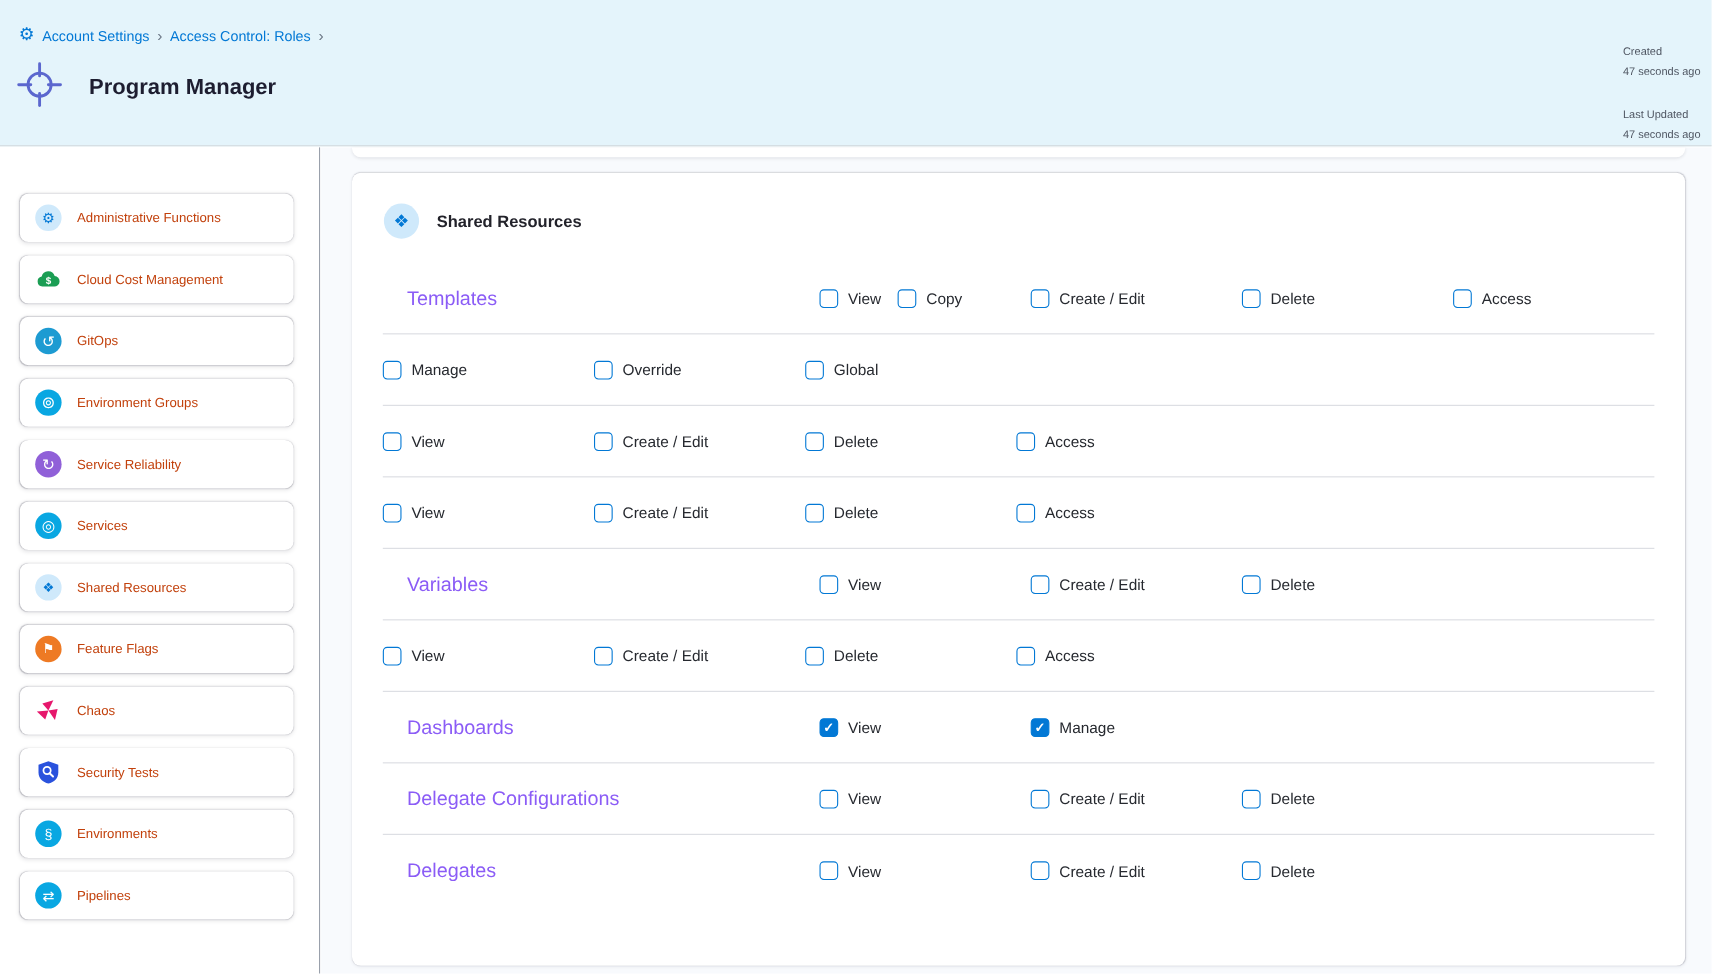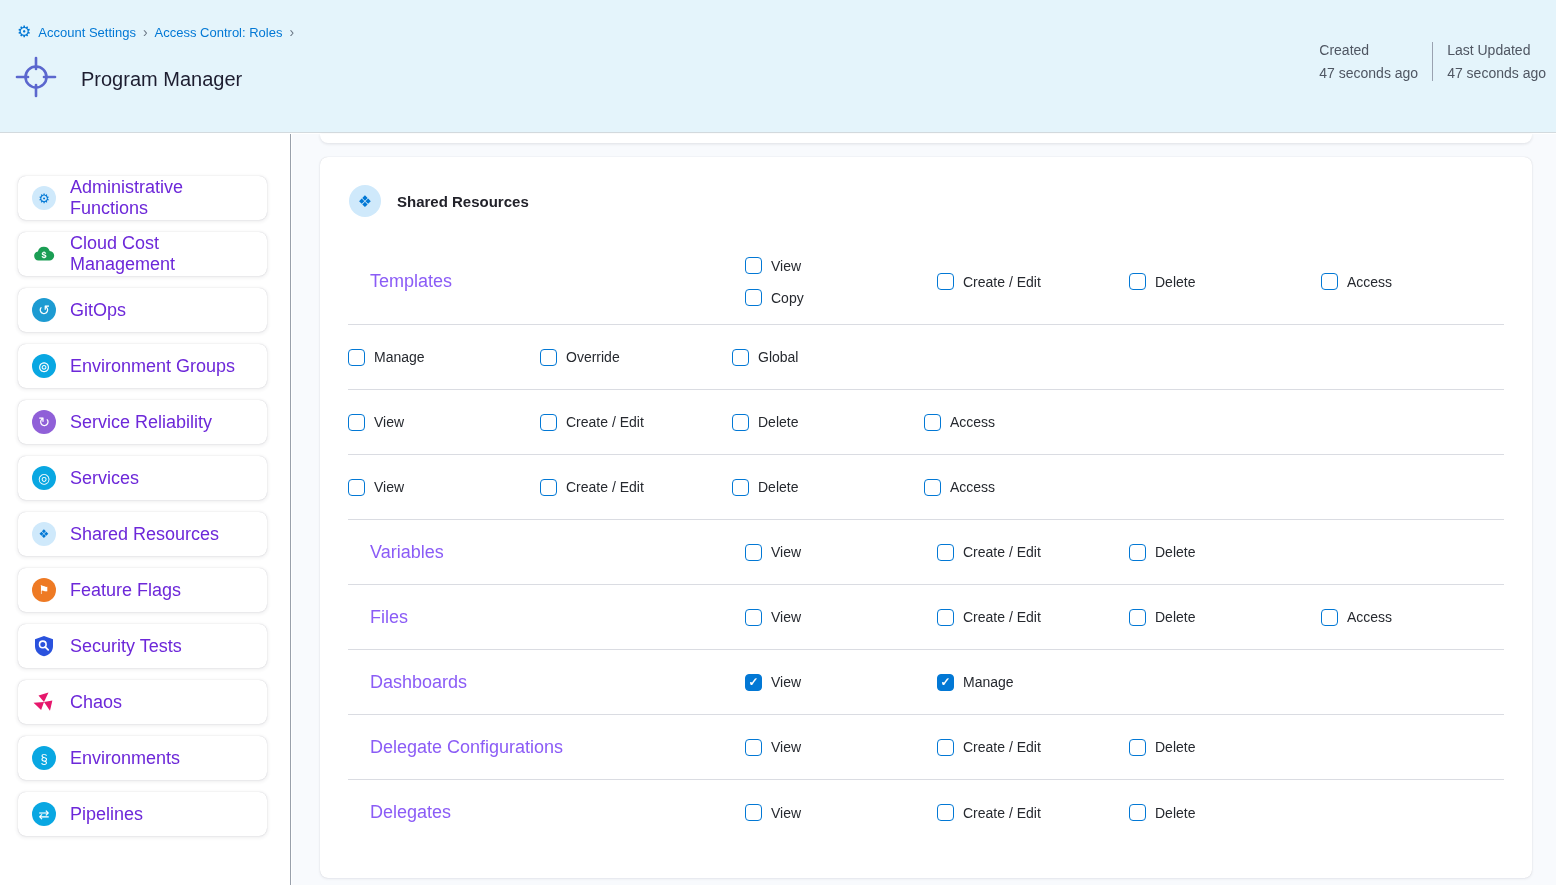--- a/index.html
+++ b/index.html
@@ -8,34 +8,34 @@
 
   
   .page-header { position:absolute; top:0; left:0; width:1556px; height:133px;
     background:var(--header-bg,#e4f4fb); border-bottom:1px solid #d3dade; }
   .breadcrumb { position:absolute; top:24px; left:17px; display:flex; align-items:center;
     gap:7px; font-size:13px; font-weight:500; }
   .breadcrumb a { color:var(--accent,#0278d5); text-decoration:none; cursor:pointer; }
   .crumb-gear { color:var(--accent,#0278d5); font-size:16px; line-height:1; }
   .crumb-chev { color:#6b7785; font-size:14px; }
   .title-row { position:absolute; top:54px; left:13px; display:flex; align-items:center; }
-  .page-title { margin-left:22px; font-size:20px; font-weight:400; color:#1d1d30; }
+  .page-title { margin-left:22px; font-size:20px; font-weight:700; color:#1d1d30; }
   .hdr-meta { position:absolute; top:42px; right:10px; display:flex; align-items:stretch;
-    gap:14px; font-size:14px; color:#4f5662; }
+    gap:14px; font-size:10px; color:#4f5662;flex-direction:column; }
   .hdr-meta .blk div:first-child { margin-bottom:7px; }
   .meta-divider { width:1px; background:#9aa2b0; }
 
   
   .sidebar { position:absolute; top:134px; left:0; width:291px; height:751px;
     background:#fff; border-right:1px solid #99a0ab; }
   .side-list { padding:42px 23px 0 18px; display:flex; flex-direction:column; gap:12px; }
   .side-item { height:44px; background:#fff; border-radius:8px; cursor:pointer;
     box-shadow:0 0 1px rgba(40,41,61,.25), 0 1px 4px rgba(40,41,61,.12);
     display:flex; align-items:center; padding:0 14px; gap:14px; }
-  .side-label { font-size:18px; color:#6d28d9; }
+  .side-label { font-size:12px; color:#c2410c; }
   .cicon { width:24px; height:24px; border-radius:50%; flex:0 0 24px;
     display:flex; align-items:center; justify-content:center; font-size:13px; line-height:1; }
   .cicon.bare { background:transparent !important; }
   .cicon svg { display:block; }
 
   
   .main { position:absolute; top:134px; left:292px; width:1264px; height:751px;
     background:var(--main-bg,#f8fafd); }
   .partial-card { position:absolute; top:0; left:28px; width:1212px; height:9px;
     background:#fff; border-radius:0 0 8px 8px; box-shadow:0 1px 3px rgba(40,41,61,.12); }
@@ -46,21 +46,21 @@
   .section-icon { width:32px; height:32px; border-radius:50%; background:#cfe9fb;
     color:var(--accent,#0278d5); font-size:16px;
     display:flex; align-items:center; justify-content:center; }
   .section-title { font-size:15px; font-weight:600; color:#22222a; }
 
   .perm-rows { margin-top:22px; }
   .perm-row { margin:0 28px; border-bottom:1px solid #dadce2; display:flex;
     align-items:center; min-height:65px; padding:18px 0; }
   .perm-row:last-child { border-bottom:none;align-items:center; }
   .row-label { flex:0 0 397px; padding-left:22px; font-size:18px; color:#8b5cf6; }
-  .cell { flex:0 0 192px; display:flex; flex-direction:column; gap:15px; }
+  .cell { flex:0 0 192px; display:flex; flex-direction:row; gap:15px; }
   .cell:last-child { flex:1; }
   .cb { display:flex; align-items:center; gap:9px; cursor:pointer; }
   .box { width:17px; height:17px; border:1.5px solid var(--accent,#0278d5); border-radius:4px;
     background:#fff; flex:0 0 17px; display:flex; align-items:center; justify-content:center; }
   .box.checked { background:var(--checked,#0278d5); border-color:var(--checked,#0278d5);
     color:#fff; font-size:12px; font-weight:bold; }
   .cb-label { font-size:14px; color:#26292f; }
 </style>
 </head>
 <body>
@@ -133,40 +133,40 @@
         <span class="cicon" style="background: rgb(207, 233, 251); color: rgb(2, 120, 213); font-size: 12px;">❖</span>
         <span class="side-label">Shared Resources</span>
       </div>
       <div class="side-item">
         <span class="cicon" style="background: rgb(238, 122, 36); color: rgb(255, 255, 255); font-size: 12px;">⚑</span>
         <span class="side-label">Feature Flags</span>
       </div>
       <div class="side-item">
         <span class="cicon bare">
           <svg width="22" height="22" viewBox="0 0 22 22">
-            <path d="M11 1 L20 4.2 V11 C20 16.8 16.2 20 11 21.3 C5.8 20 2 16.8 2 11 V4.2 Z" fill="#2a52dd"></path>
-            <circle cx="9.8" cy="9.4" r="3.3" fill="none" stroke="#fff" stroke-width="1.6"></circle>
-            <line x1="12.1" y1="11.9" x2="15.2" y2="14.9" stroke="#fff" stroke-width="1.8" stroke-linecap="round"></line>
-          </svg>
-        </span>
-        <span class="side-label">Security Tests</span>
-      </div>
-      <div class="side-item">
-        <span class="cicon bare">
-          <svg width="22" height="22" viewBox="0 0 22 22">
             <g fill="#e6176c">
               <path d="M11 11 L15.5 1.5 L5.5 4.5 Z"></path>
               <path d="M11 11 L15.5 1.5 L5.5 4.5 Z" transform="rotate(120 11 11)"></path>
               <path d="M11 11 L15.5 1.5 L5.5 4.5 Z" transform="rotate(240 11 11)"></path>
             </g>
           </svg>
         </span>
         <span class="side-label">Chaos</span>
       </div>
       <div class="side-item">
+        <span class="cicon bare">
+          <svg width="22" height="22" viewBox="0 0 22 22">
+            <path d="M11 1 L20 4.2 V11 C20 16.8 16.2 20 11 21.3 C5.8 20 2 16.8 2 11 V4.2 Z" fill="#2a52dd"></path>
+            <circle cx="9.8" cy="9.4" r="3.3" fill="none" stroke="#fff" stroke-width="1.6"></circle>
+            <line x1="12.1" y1="11.9" x2="15.2" y2="14.9" stroke="#fff" stroke-width="1.8" stroke-linecap="round"></line>
+          </svg>
+        </span>
+        <span class="side-label">Security Tests</span>
+      </div>
+      <div class="side-item">
         <span class="cicon" style="background: rgb(9, 167, 226); color: rgb(255, 255, 255); font-size: 13px;">§</span>
         <span class="side-label">Environments</span>
       </div>
       <div class="side-item">
         <span class="cicon" style="background: rgb(9, 167, 226); color: rgb(255, 255, 255); font-size: 13px;">⇄</span>
         <span class="side-label">Pipelines</span>
       </div>
     </div>
 </aside>
 
@@ -298,21 +298,20 @@
           </div>
           <div class="cell">
             <label class="cb">
               <span class="box"></span>
               <span class="cb-label">Delete</span>
             </label>
           </div>
           <div class="cell"></div>
         </div>
         <div class="perm-row">
-          <div class="row-label">Files</div>
           <div class="cell">
             <label class="cb">
               <span class="box"></span>
               <span class="cb-label">View</span>
             </label>
           </div>
           <div class="cell">
             <label class="cb">
               <span class="box"></span>
               <span class="cb-label">Create / Edit</span>

